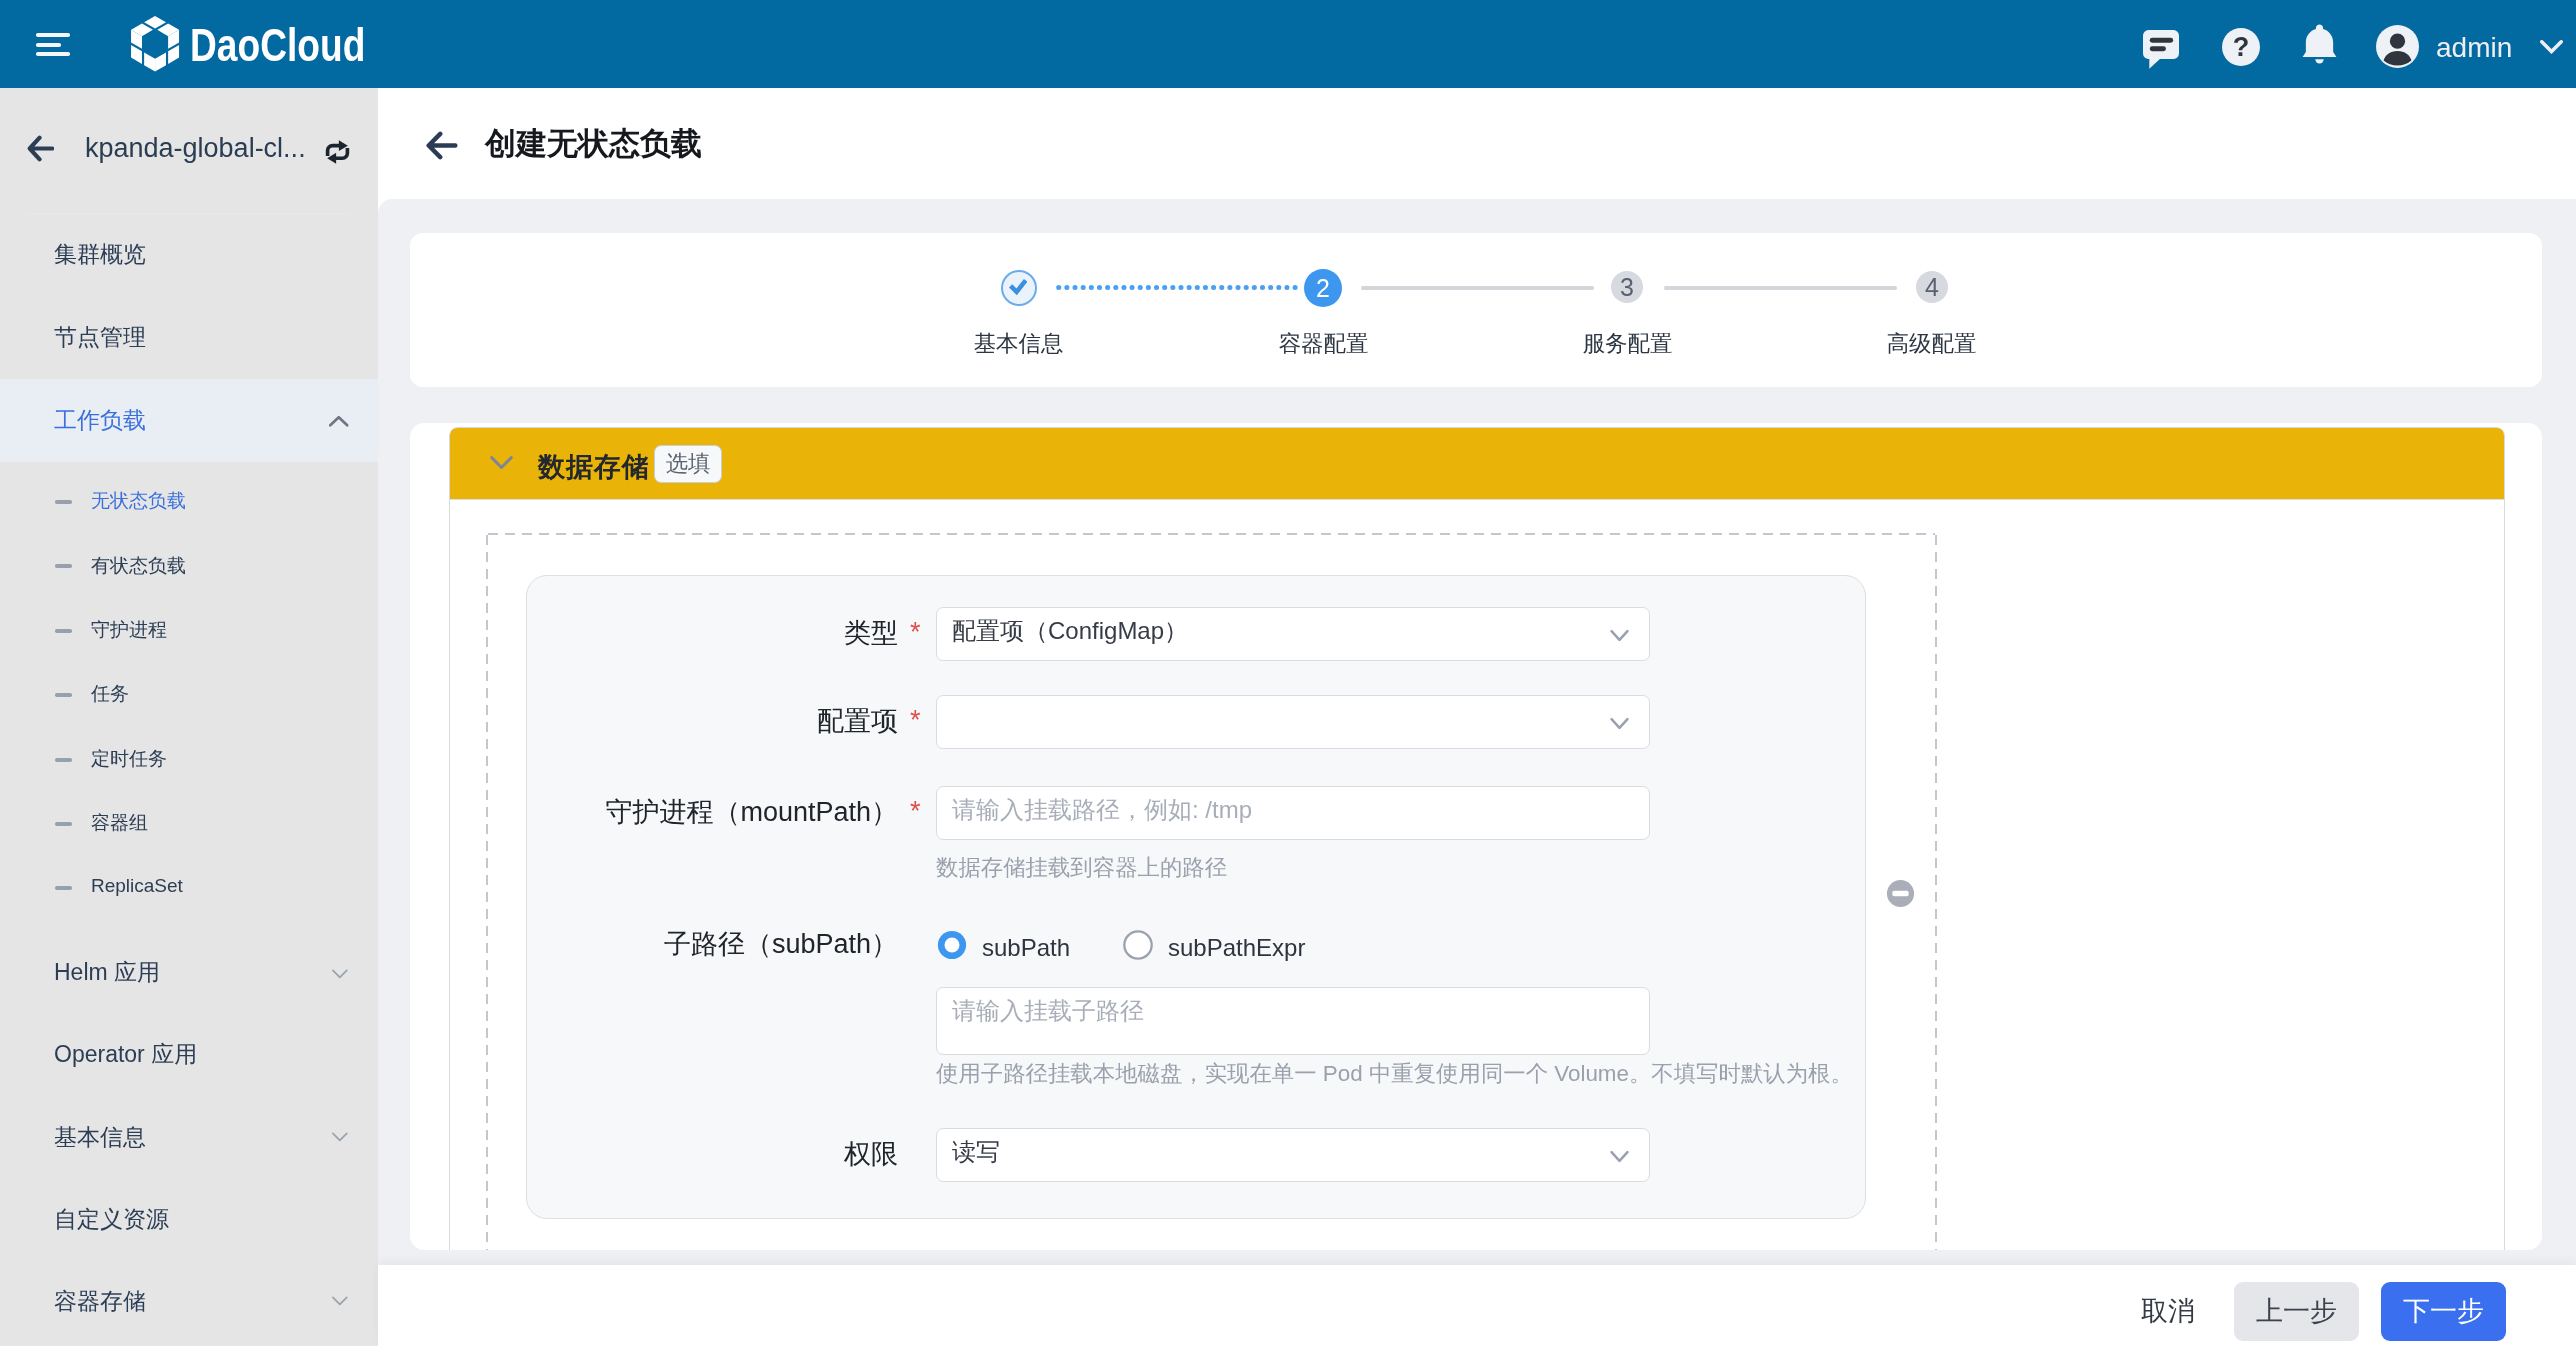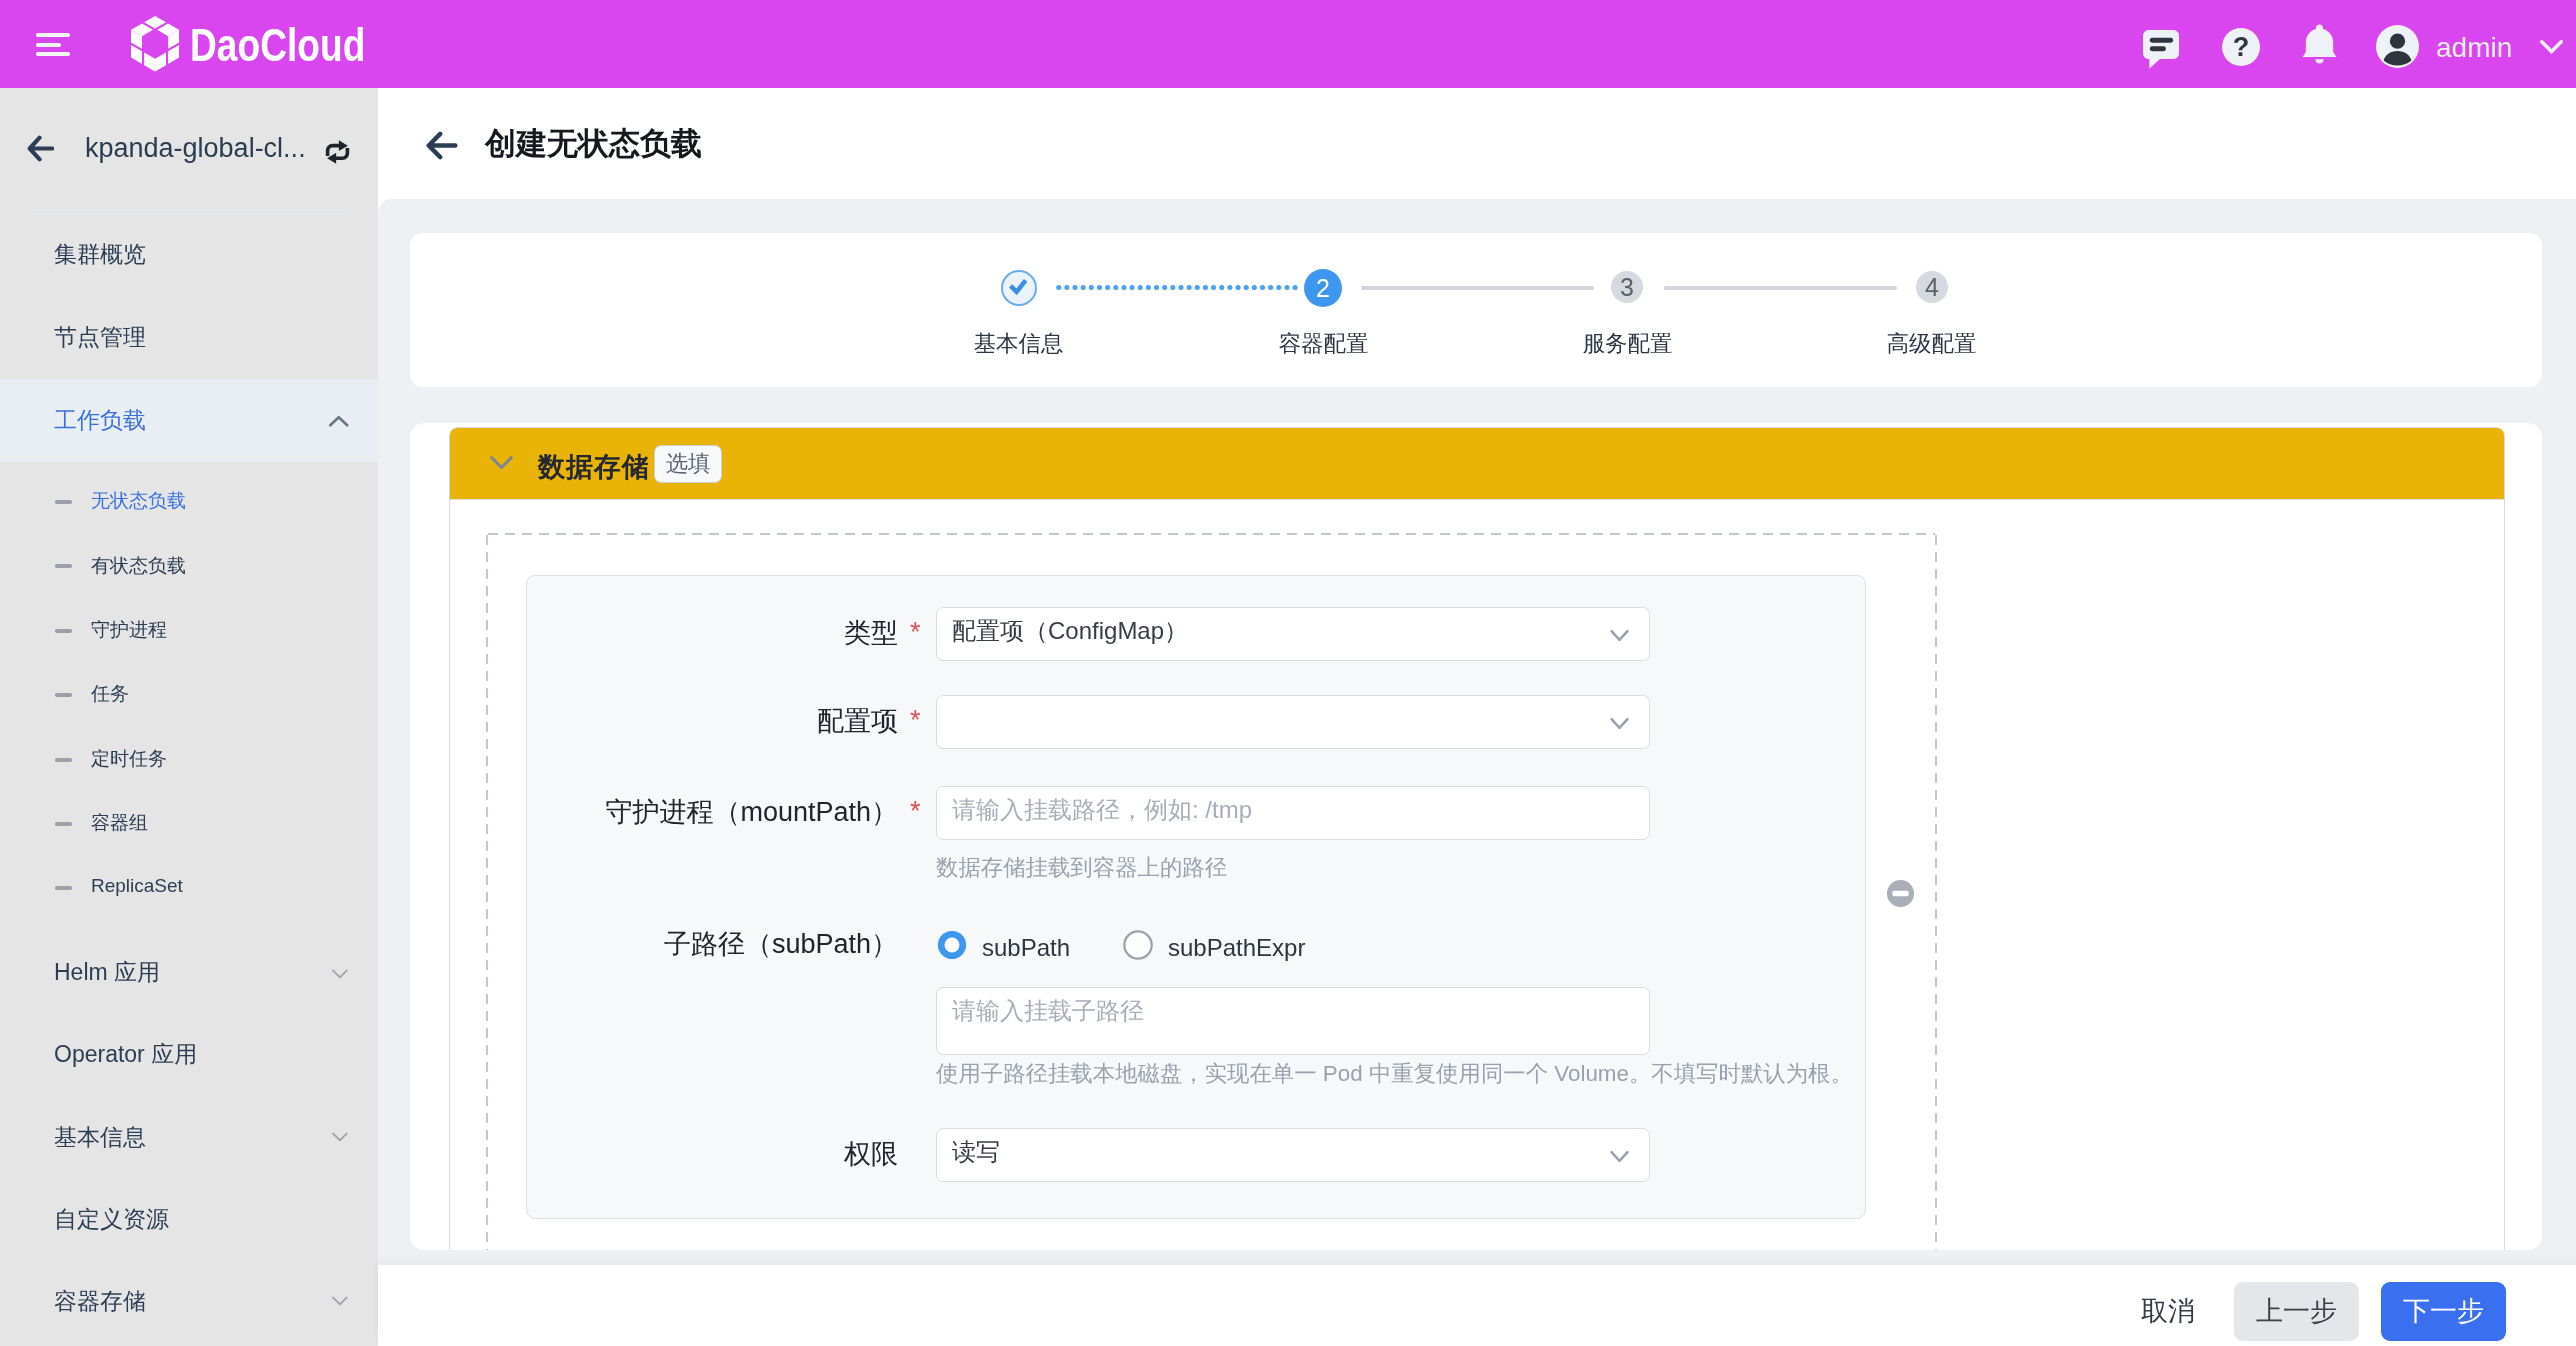--- a/index.html
+++ b/index.html
@@ -1,21 +1,21 @@
 <!DOCTYPE html>
 <html style="font-size:14.3px"><head>
 <meta charset="utf-8">
 <style>
   * { margin:0; padding:0; box-sizing:border-box; }
   html,body { width:2576px; height:1346px; overflow:hidden; }
   body { font-family:"Liberation Sans", sans-serif; background:#fff; position:relative; }
   .abs { position:absolute; }
 
   
-  #topbar { position:absolute; left:0; top:0; width:2576px; height:88px; background:#d946ef; }
+  #topbar { position:absolute; left:0; top:0; width:2576px; height:88px; background:#0369a1; }
   #burger span { display:block; position:absolute; left:36px; height:4px; border-radius:1.8px; background:#f4f6f8; }
   .tb-ic { position:absolute; top:0; }
 
   
   #sidebar { position:absolute; left:0; top:88px; width:378px; height:1258px; background:#e5e5e5; }
   .sb-item { position:absolute; left:54px; font-size:23px; font-weight:500; color:#2c3e55; }
   .sb-sub { position:absolute; left:91px; font-size:19px; font-weight:500; color:#2c3e55; }
   .sb-dash { position:absolute; left:55px; width:17px; height:3.6px; background:#97a0ab; border-radius:1.8px; }
   .sb-chev { position:absolute; left:330px; width:19.7px; height:11.6px; }
 
@@ -31,21 +31,21 @@
 
   
   #panel { position:absolute; left:32px; top:224px; width:2132px; height:827px; background:#fff; border-radius:14.3px; overflow:hidden; }
   #fcard { position:absolute; left:39px; top:3.6px; width:2056px; height:841px; background:#fff; border:1.8px solid #d5d9e0; border-radius:9px; }
   #fhead { position:absolute; left:0; top:0; width:100%; height:72px; background:#eab308; border-bottom:1.8px solid #dcdfe4; border-radius:7.2px 7.2px 0 0; }
   #fhead .title { position:absolute; left:88px; top:21.5px; font-size:27px; font-weight:700; color:#23272e; letter-spacing:0.9px;}
   #ftag { position:absolute; left:204px; top:17px; height:38px; line-height:35px; padding:0 10.7px; border:1.8px solid #c9ced6; border-radius:7.2px; font-size:22.4px; color:#5a6472; background:#f7f8fa; }
   #dashedbox { position:absolute; left:38px; top:107px; width:1447px; height:716px; }
   .dh { position:absolute; width:100%; height:1.8px; background:repeating-linear-gradient(90deg,#c3c8d0 0 9.8px,transparent 9.8px 17px); }
   .dv { position:absolute; height:100%; width:1.8px; background:repeating-linear-gradient(180deg,#c3c8d0 0 9.8px,transparent 9.8px 17px); }
-  #entry { position:absolute; left:38px; top:40px; width:1340px; height:644px; background:#f7f8fa; border:1.8px solid #dcdfe3; border-radius:9px; }
+  #entry { position:absolute; left:38px; top:40px; width:1340px; height:644px; background:#f7f8fa; border:1.8px solid #dcdfe3; border-radius:21px; }
   .flabel { position:absolute; text-align:right; right:967px; font-size:27px; font-weight:500; color:#20242b; white-space:nowrap; }
   .fstar { position:absolute; left:383px; color:#e0504c; font-size:27px; font-weight:400; }
   .fld { position:absolute; left:409px; width:714px; height:54px; background:#fff; border:1.8px solid #d8dbe1; border-radius:7.2px; font-size:24px; color:#363c46; }
   .fld .txt { position:absolute; left:15px; top:7.2px; }
   .fld .ph { color:#a8aeb8; }
   .chev-dn { position:absolute; right:18px; top:16px; width:23px; height:23px; }
   .helper { position:absolute; left:409px; font-size:22.4px; color:#9aa1ad; white-space:nowrap; }
 
   
   #botbar { position:absolute; left:378px; top:1265px; width:2198px; height:81px; background:#fff; box-shadow:0 -5.4px 9px rgba(0,0,0,0.04); }

